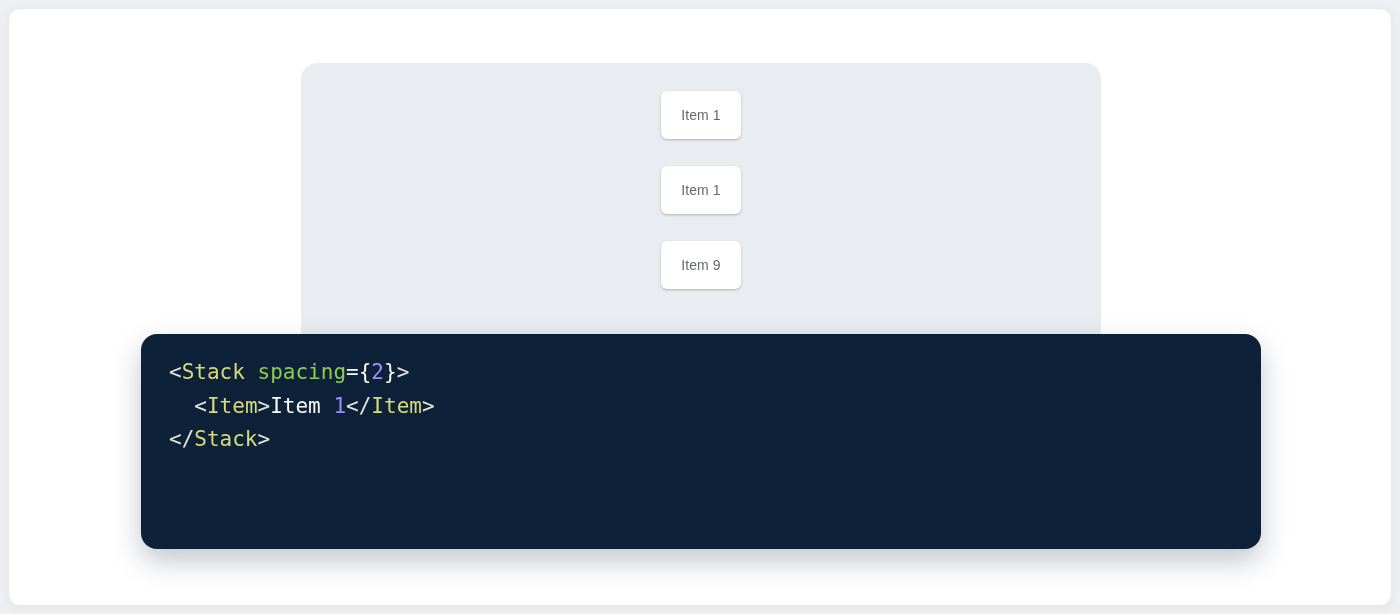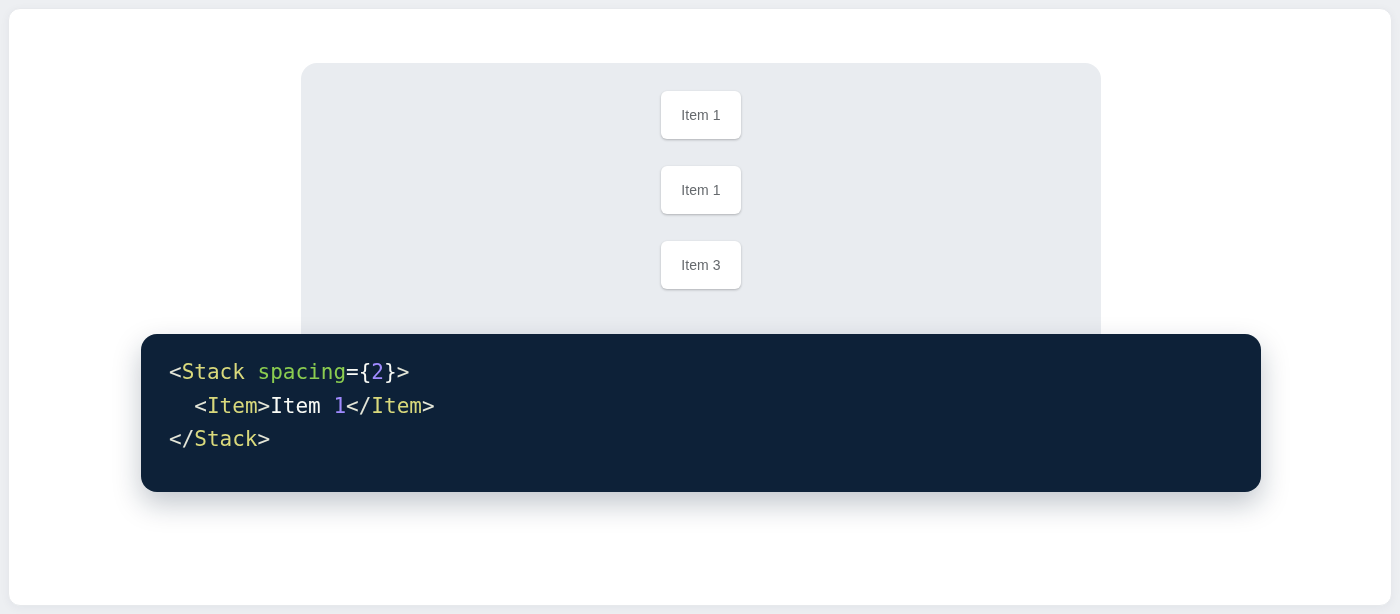--- a/index.html
+++ b/index.html
@@ -34,21 +34,21 @@
   .stack-item{
     width:80px;height:48px;
     background:var(--item_bg);
     border-radius:6px;
     box-shadow:0 1px 3px rgba(0,0,0,0.16),0 1px 2px rgba(0,0,0,0.10);
     display:flex;align-items:center;justify-content:center;
     font-size:14px;color:var(--item_text);
     letter-spacing:0.1px;
   }
   .code-block{
-    position:absolute;left:132px;top:325px;width:1120px;height:158px;
+    position:absolute;left:132px;top:325px;width:1120px;height:215px;
     background:var(--code_bg);
     border-radius:16px;
     box-shadow:0 12px 28px rgba(13,33,56,0.25);
     box-sizing:border-box;
     padding:22px 28px;
     font-family:"DejaVu Sans Mono","Liberation Mono",monospace;
     font-size:21px;line-height:33.5px;
     overflow:hidden;
   }
   .code-line{white-space:pre;}
@@ -61,21 +61,21 @@
 </head>
 <body>
 
 <div class="stage">
   <div class="app-card">
 
     <div class="demo-panel">
       <div class="stack-demo">
           <div class="stack-item">Item 1</div>
           <div class="stack-item">Item 1</div>
-          <div class="stack-item">Item 3</div>
+          <div class="stack-item">Item 9</div>
         </div>
     </div>
 
     <div class="code-block">
         <div class="code-line"><span class="tok-punct">&lt;</span><span class="tok-tag">Stack</span><span class="tok-plain"> </span><span class="tok-attr">spacing</span><span class="tok-plain">=</span><span class="tok-plain">{</span><span class="tok-num">2</span><span class="tok-plain">}</span><span class="tok-punct">&gt;</span></div>
         <div class="code-line"><span class="tok-plain">  </span><span class="tok-punct">&lt;</span><span class="tok-tag">Item</span><span class="tok-punct">&gt;</span><span class="tok-plain">Item </span><span class="tok-num">1</span><span class="tok-punct">&lt;/</span><span class="tok-tag">Item</span><span class="tok-punct">&gt;</span></div>
         <div class="code-line"><span class="tok-punct">&lt;/</span><span class="tok-tag">Stack</span><span class="tok-punct">&gt;</span></div>
       </div>
 
   </div>

